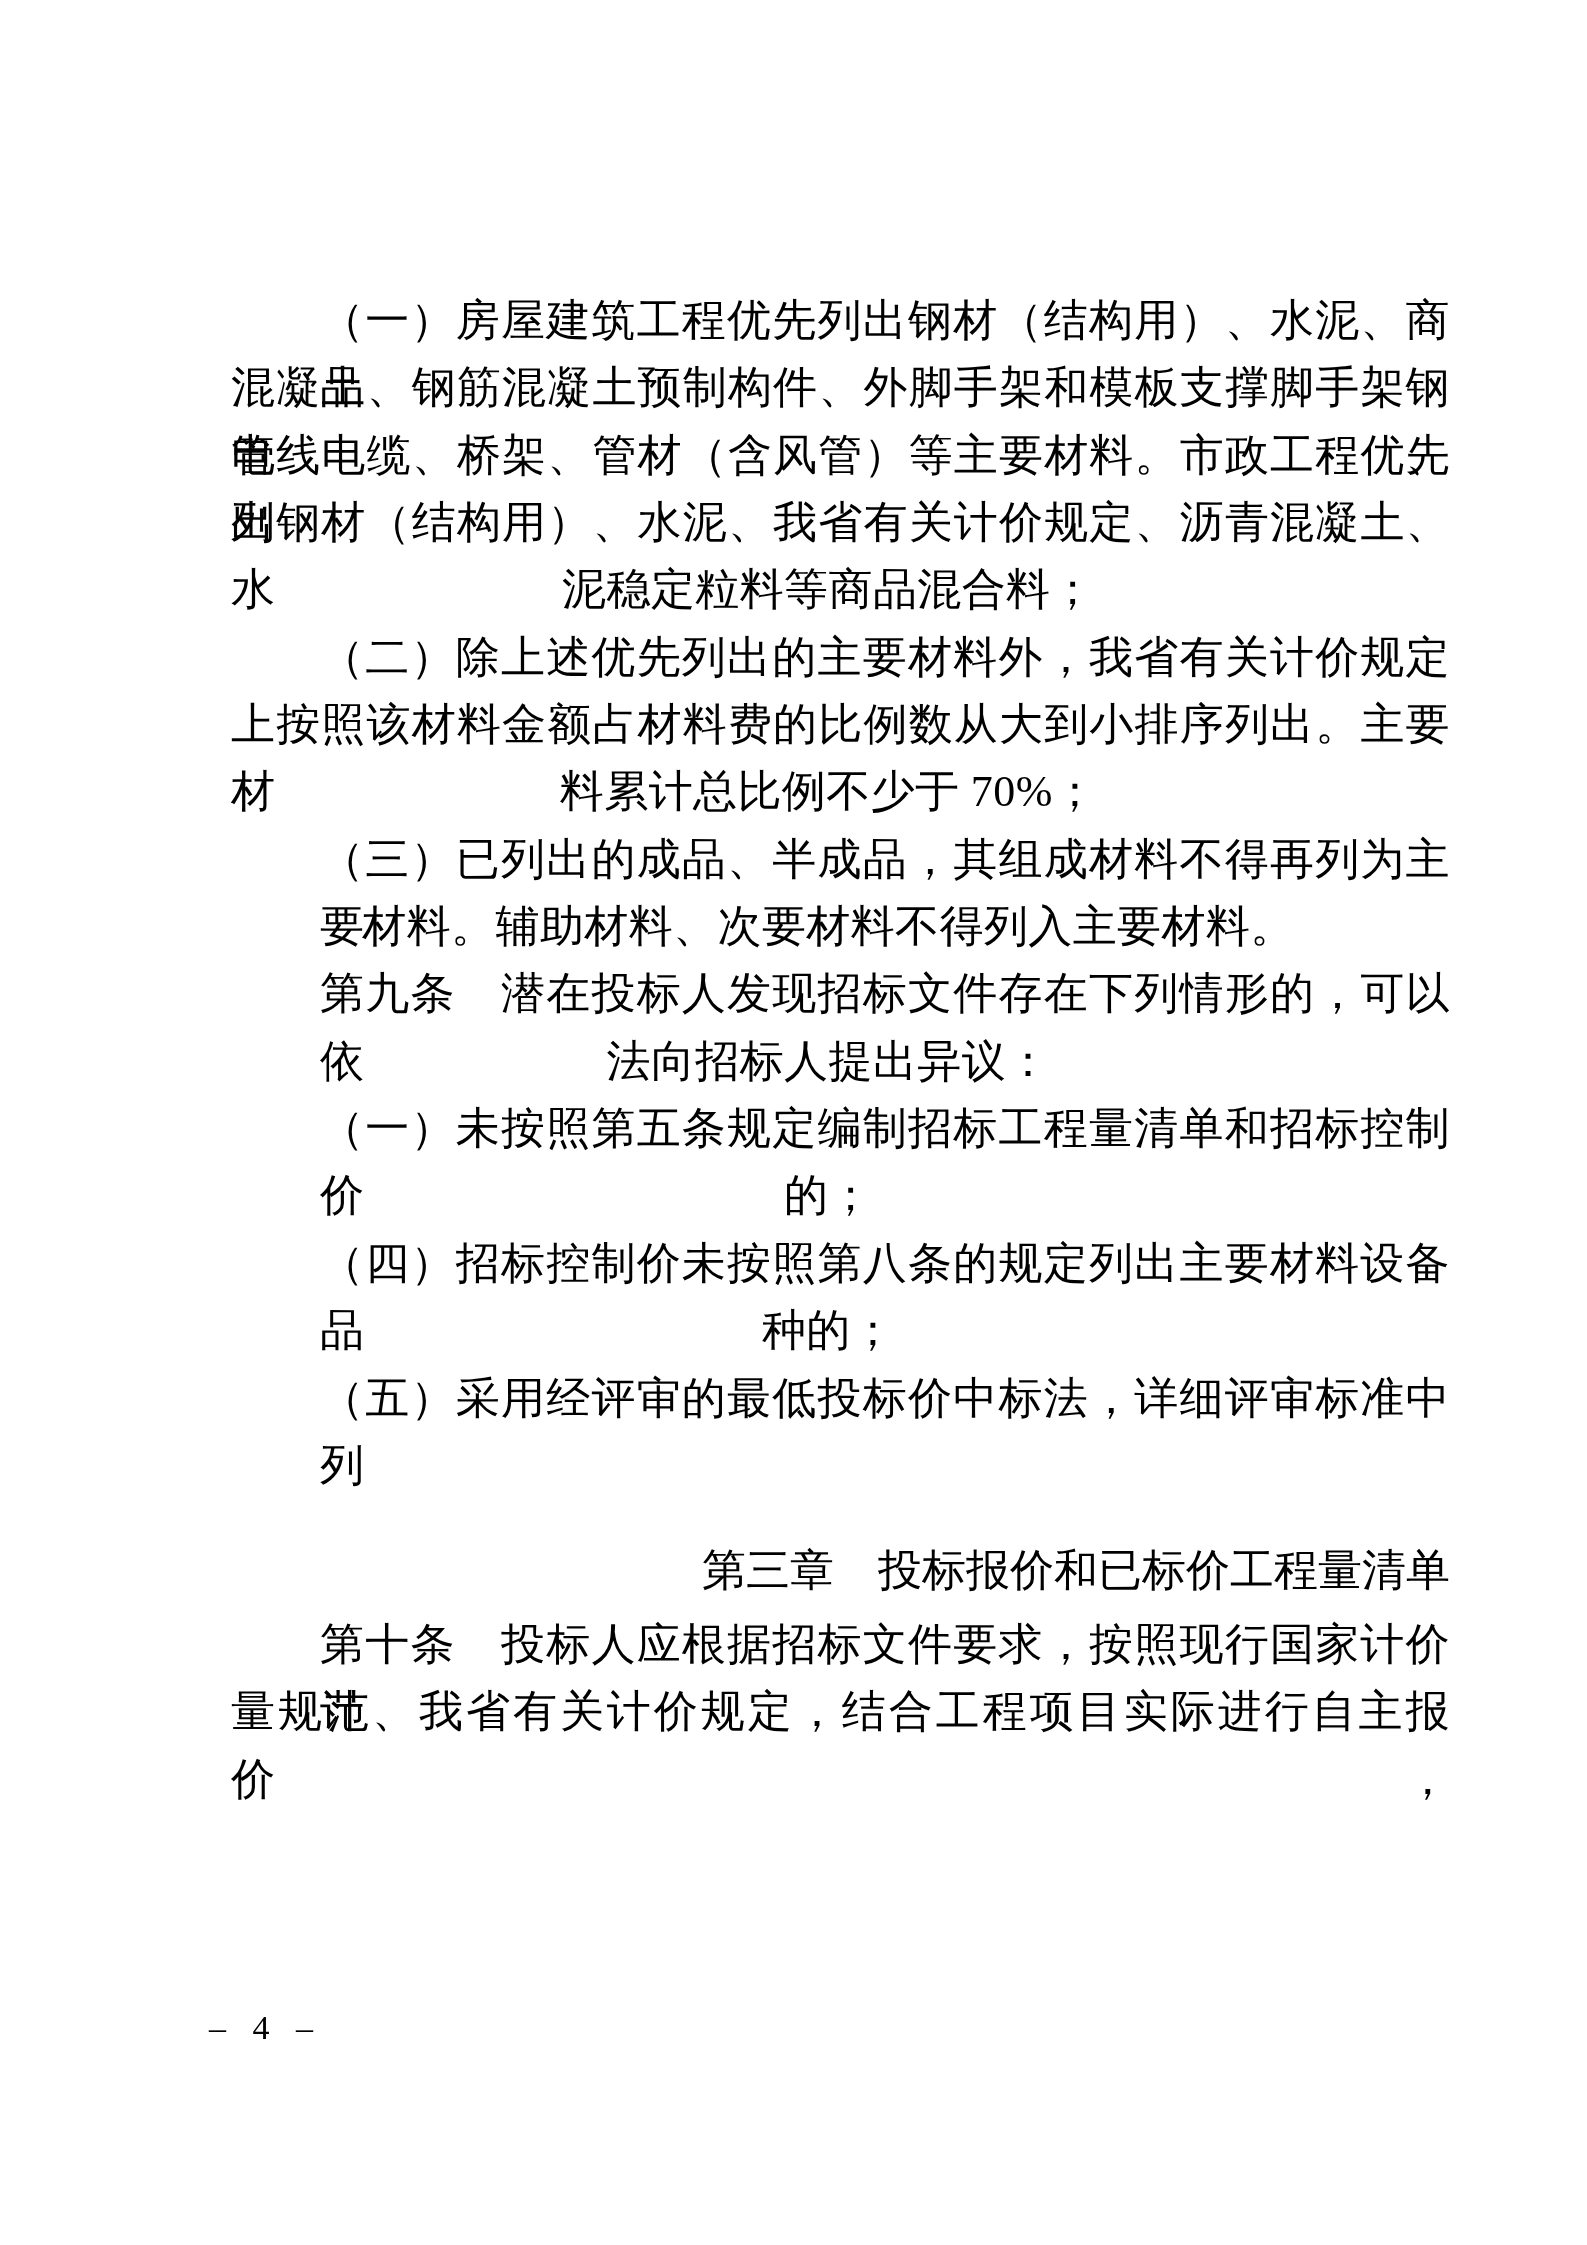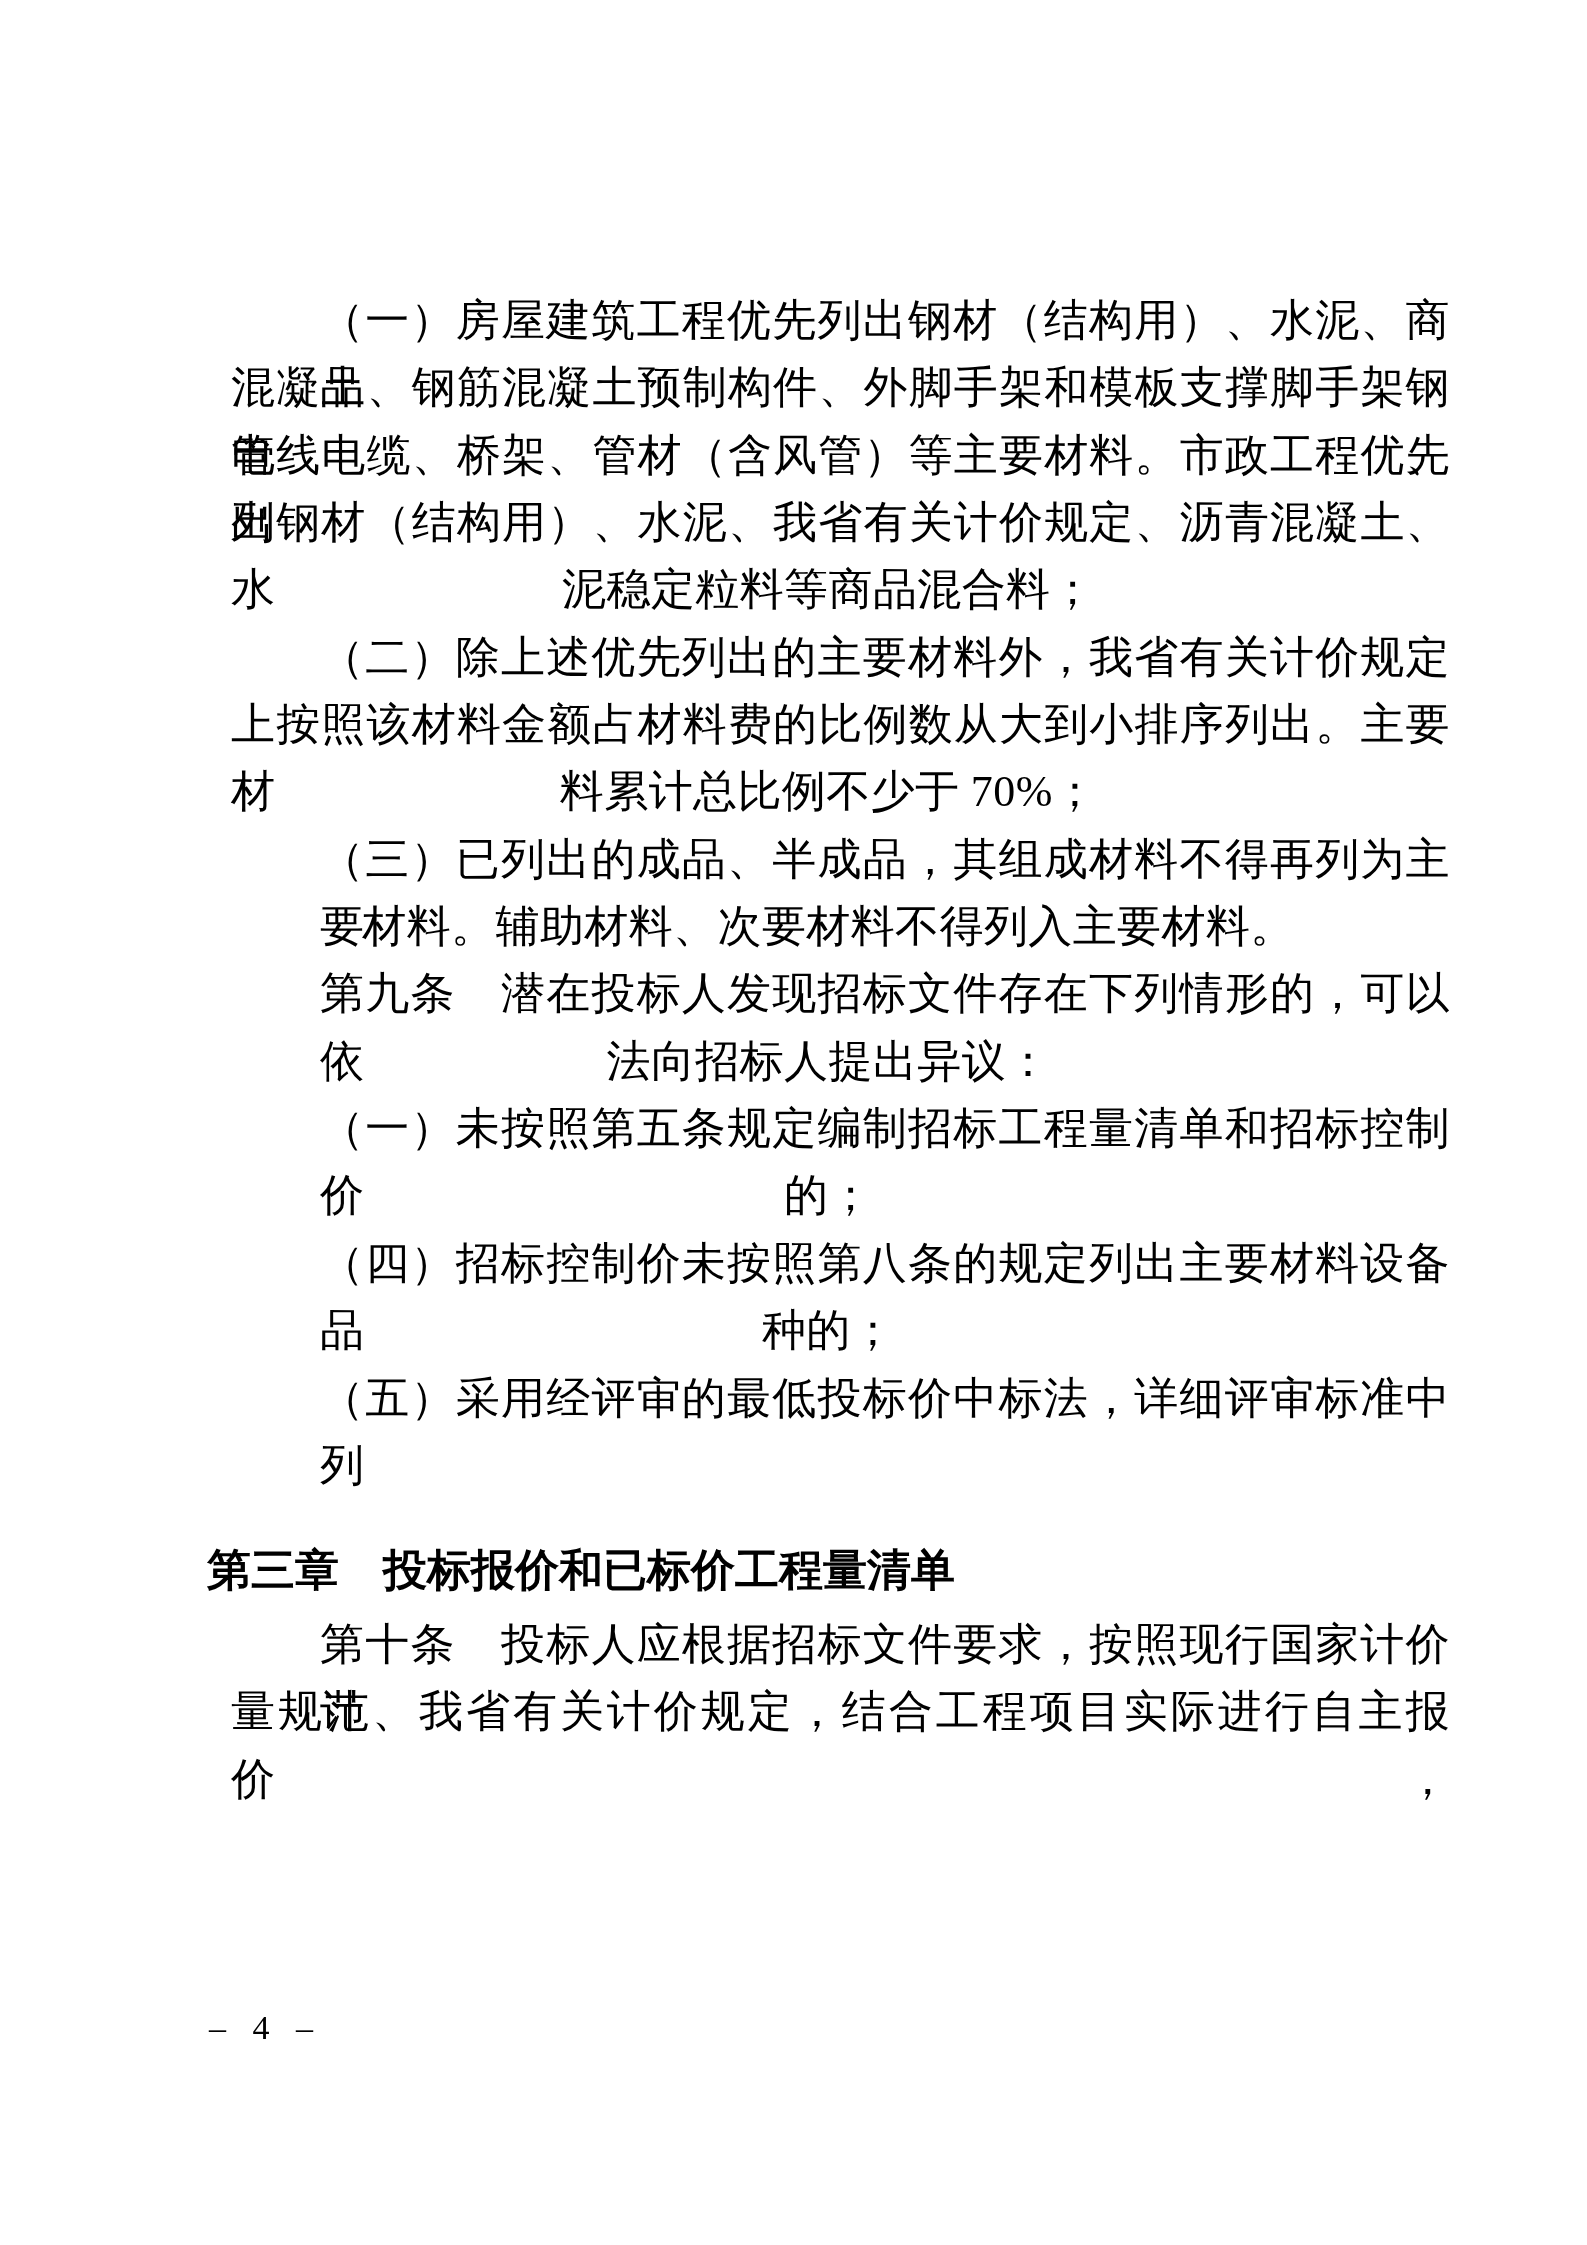--- a/index.html
+++ b/index.html
@@ -43,22 +43,22 @@
     white-space: normal;
     text-align: justify;
     text-align-last: justify;
     margin-left: 24px;
   }
   .chapter-heading {
     margin: 104px 0 8px 0;
     height: 67px;
     line-height: 67px;
     font-size: 44px;
-    font-weight: 700;
-    text-align: left;
+    font-weight: 400;
+    text-align: right;
     letter-spacing: 0;
     font-family: "Liberation Sans", "DejaVu Sans", sans-serif;
   }
   .page-number {
     position: absolute;
     left: 209px;
     top: 2006px;
     height: 44px;
     line-height: 44px;
     font-size: 34px;

